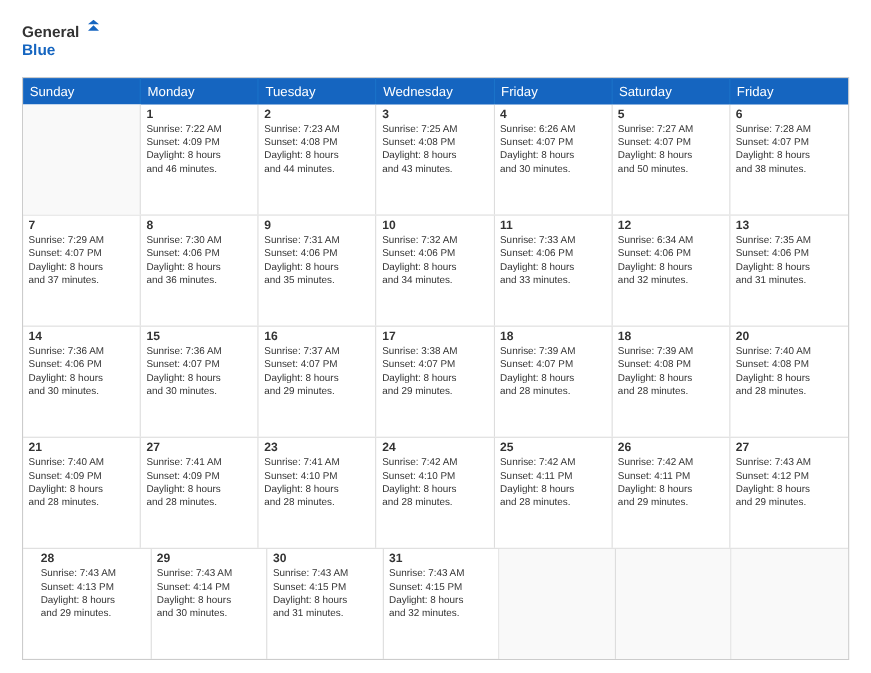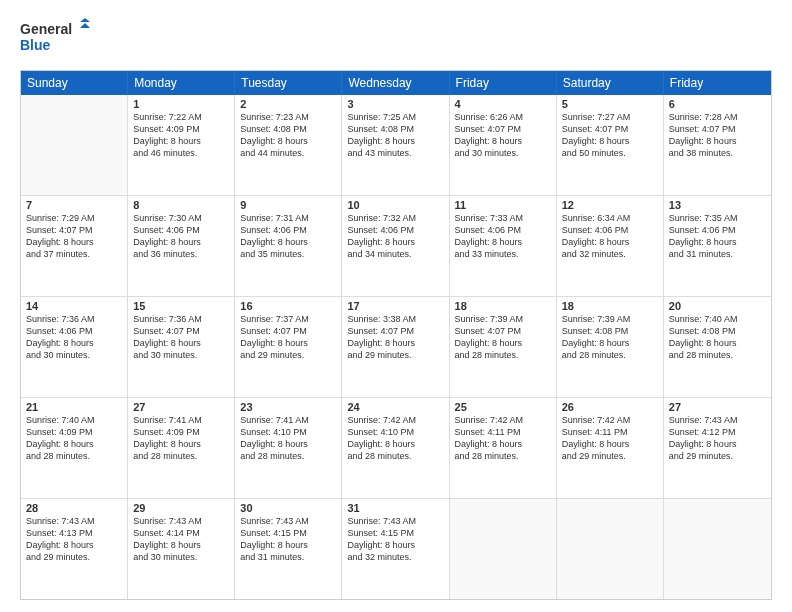--- a/index.html
+++ b/index.html
@@ -65,21 +65,21 @@
       flex: 1;
       display: flex;
       flex-direction: column;
     }
     .cal-week {
       display: grid;
       grid-template-columns: repeat(7, 1fr);
       flex: 1;
       border-bottom: 1px solid #ddd;
     }
-    .cal-week:last-child { border-bottom: none; }
+    .cal-week:last-child { border-bottom: none; margin-left: 11px; }
     .cal-cell {
       border-right: 1px solid #ddd;
       padding: 3px 5px;
       vertical-align: top;
       font-size: 9.5px;
       color: #333;
       min-height: 0;
     }
     .cal-cell:last-child { border-right: none; }
     .cal-cell.empty { background: #f9f9f9; }

